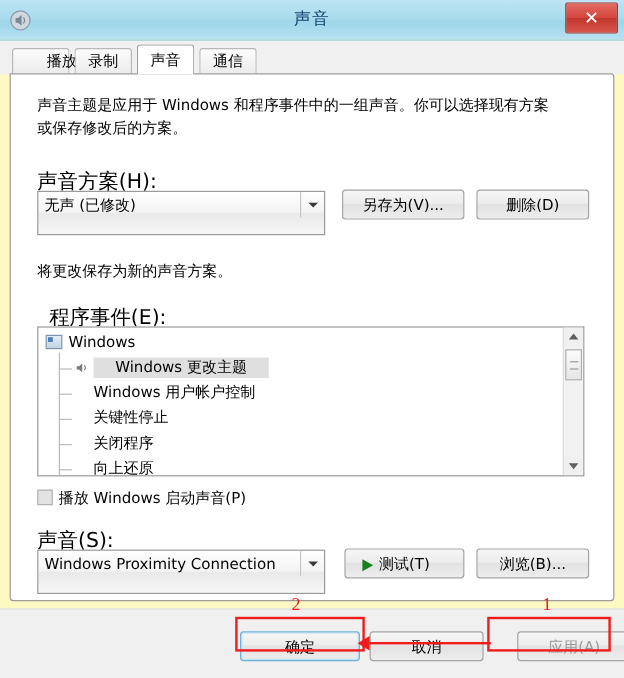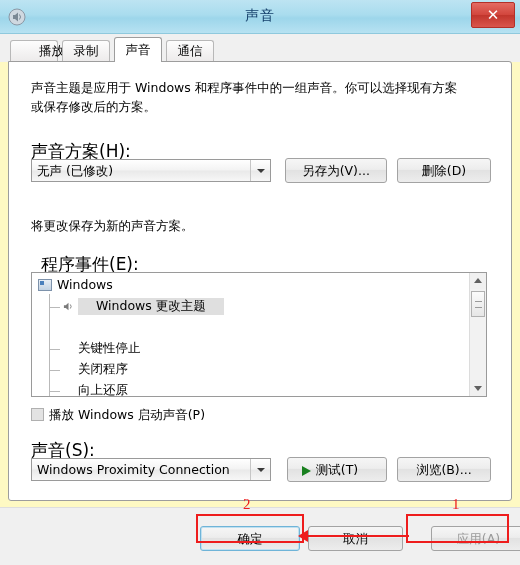--- a/index.html
+++ b/index.html
@@ -104,21 +104,21 @@
   }
   .flabel {
     position: absolute;
     font-size: 17px;
     color: #000000;
   }
 
   
   .combo {
     position: absolute;
-    height: 23px;
+    height: 37px;
     background: linear-gradient(to bottom, #ffffff 0%, #f3f3f3 48%, #e9e9e9 52%, #f7f7f7 100%);
     border: 1px solid #9a9a9a;
     cursor: pointer;
   }
   .combo .cval {
     position: absolute;
     left: 5px; top: 3px;
     font-size: 12.5px;
     color: #000000;
     white-space: nowrap;
@@ -376,20 +376,24 @@
 
       <div class="tline sel" style="top:23px;">
         <div class="dash" style="top:11px;"></div>
         <svg class="spkicon" style="left:31px;" viewBox="0 0 12 12">
           <path d="M1 4.5 h2 l3 -2.5 v8 l-3 -2.5 h-2 z" fill="#7b7b7b"></path>
           <path d="M8 3.8 q1.8 2.2 0 4.4" stroke="#7b7b7b" stroke-width="1" fill="none"></path>
         </svg>
         <div class="tlabel" style="left:46px;">Windows 更改主题</div>
       </div>
 
+      <div class="tline" style="top:44px;">
+        <div class="dash" style="top:11px;"></div>
+        <div class="tlabel" style="left:46px;">Windows 用户帐户控制</div>
+      </div>
 
       <div class="tline" style="top:65px;">
         <div class="dash" style="top:11px;"></div>
         <div class="tlabel" style="left:46px;">关键性停止</div>
       </div>
 
       <div class="tline" style="top:86px;">
         <div class="dash" style="top:11px;"></div>
         <div class="tlabel" style="left:46px;">关闭程序</div>
       </div>

